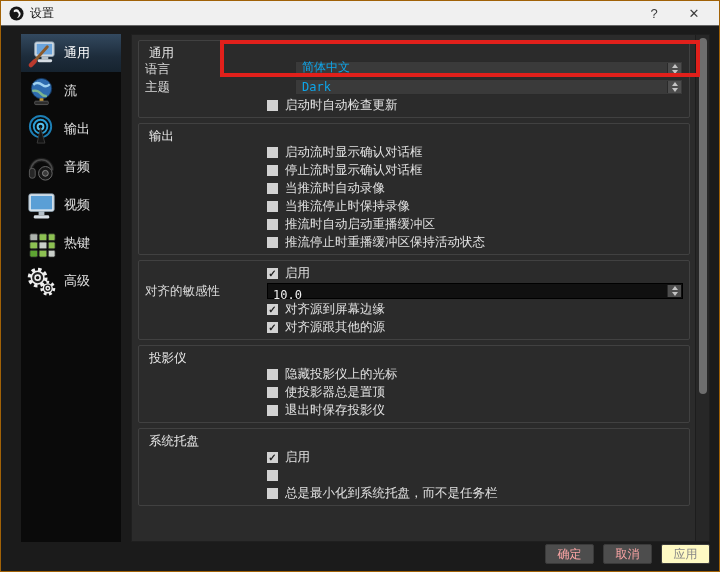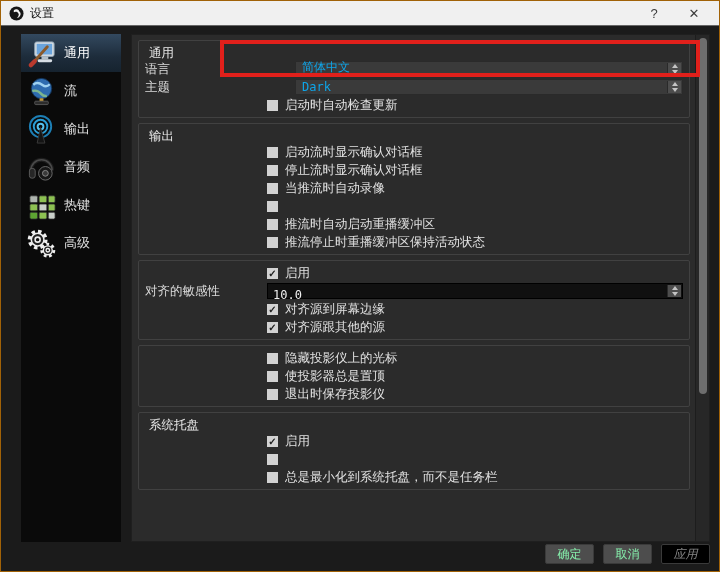--- a/index.html
+++ b/index.html
@@ -51,23 +51,23 @@
         color:#1c1c1c; font-weight:bold; }
   .cb-label { font-size:12.5px; color:#e2e2e2; white-space:nowrap; }
 
   .scrollbar { position:absolute; top:0; right:0; bottom:0; width:14px; background:#272727;
                border-left:1px solid #1d1d1d; }
   .thumb { position:absolute; left:3px; width:8px; top:3px; height:356px;
            background:#6e6e6e; border-radius:4px; }
 
   .footer { position:absolute; right:9px; bottom:7px; display:flex; gap:9px; }
   .btn { min-width:49px; height:20px; background:#4d4d4d; border:1px solid #3a3a3a;
-         border-radius:2px; color:#86efac; font-size:12px; display:flex; align-items:center;
+         border-radius:2px; color:#fca5a5; font-size:12px; display:flex; align-items:center;
          justify-content:center; padding:0 9px; cursor:default; }
-  .btn.disabled { color:#878787; background:#000000;font-style:italic; }
+  .btn.disabled { color:#878787; background:#fef9c3; }
 
   .annotation-box { position:absolute; left:219px; top:39px; width:480px; height:37px;
                     border:4px solid #e1201b; z-index:40; pointer-events:none; }
 </style>
 </head>
 <body>
 
 <div class="window">
 
   <div class="titlebar">
@@ -119,20 +119,29 @@
               <path d="M5 19a11 11 0 0 1 22 0" fill="none" stroke="#1d1d1d" stroke-width="4"></path>
               <path d="M5 19a11 11 0 0 1 22 0" fill="none" stroke="#4a4a4a" stroke-width="1.5"></path>
               <rect x="3.5" y="17" width="6" height="10" rx="2.5" fill="#262626" stroke="#5c5c5c"></rect>
               <circle cx="20" cy="22" r="7" fill="#171717" stroke="#6a6a6a"></circle>
               <circle cx="20" cy="22" r="3" fill="#3a3a3a" stroke="#888"></circle>
             </svg></span>
           <span>音频</span>
         </div>
         <div class="side-item">
           <span class="side-icon"><svg viewBox="0 0 32 32">
+              <rect x="3" y="4" width="26" height="18" rx="2" fill="#e4ebf0" stroke="#93a7b8"></rect>
+              <rect x="5" y="6" width="22" height="14" fill="#5a9fd6"></rect>
+              <rect x="13" y="22" width="6" height="4" fill="#b3bfc8"></rect>
+              <rect x="8" y="26" width="16" height="3.5" rx="1.5" fill="#d7dee4"></rect>
+            </svg></span>
+          <span>视频</span>
+        </div>
+        <div class="side-item">
+          <span class="side-icon"><svg viewBox="0 0 32 32">
               <g stroke="#2c2c2c" stroke-width="0.8">
                 <rect x="4" y="6" width="8" height="7" rx="1.5" fill="#aeb4ae"></rect>
                 <rect x="13.5" y="6" width="8" height="7" rx="1.5" fill="#8dc152"></rect>
                 <rect x="23" y="6" width="7" height="7" rx="1.5" fill="#8dc152"></rect>
                 <rect x="4" y="14.5" width="8" height="7" rx="1.5" fill="#8dc152"></rect>
                 <rect x="13.5" y="14.5" width="8" height="7" rx="1.5" fill="#c9cfc9"></rect>
                 <rect x="23" y="14.5" width="7" height="7" rx="1.5" fill="#8dc152"></rect>
                 <rect x="4" y="23" width="8" height="7" rx="1.5" fill="#5da432"></rect>
                 <rect x="13.5" y="23" width="8" height="7" rx="1.5" fill="#8dc152"></rect>
                 <rect x="23" y="23" width="7" height="7" rx="1.5" fill="#c9cfc9"></rect>
@@ -199,20 +208,21 @@
             </div>
             <div class="row">
               <div class="checkrow">
                 <span class="cb"></span>
                 <span class="cb-label">当推流时自动录像</span>
               </div>
             </div>
             <div class="row">
               <div class="checkrow">
                 <span class="cb"></span>
+                <span class="cb-label">当推流停止时保持录像</span>
               </div>
             </div>
             <div class="row">
               <div class="checkrow">
                 <span class="cb"></span>
                 <span class="cb-label">推流时自动启动重播缓冲区</span>
               </div>
             </div>
             <div class="row">
               <div class="checkrow">
@@ -245,20 +255,21 @@
               </div>
             </div>
             <div class="row">
               <div class="checkrow">
                 <span class="cb">✓</span>
                 <span class="cb-label">对齐源跟其他的源</span>
               </div>
             </div>
           </div>
           <div class="group">
+            <div class="group-title">投影仪</div>
             <div class="row">
               <div class="checkrow">
                 <span class="cb"></span>
                 <span class="cb-label">隐藏投影仪上的光标</span>
               </div>
             </div>
             <div class="row">
               <div class="checkrow">
                 <span class="cb"></span>
                 <span class="cb-label">使投影器总是置顶</span>

